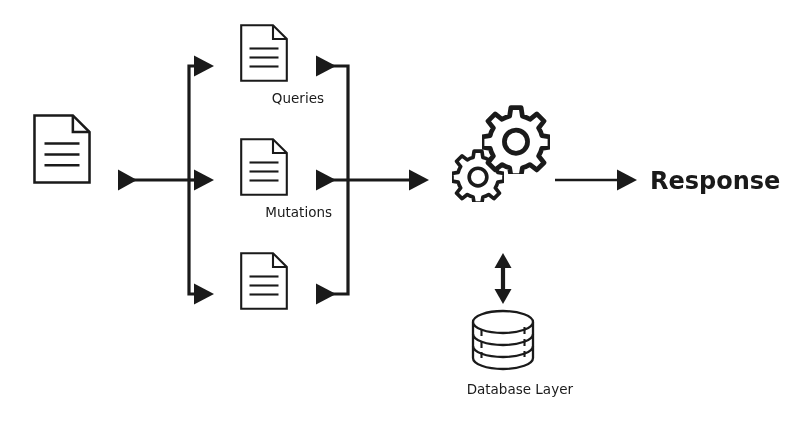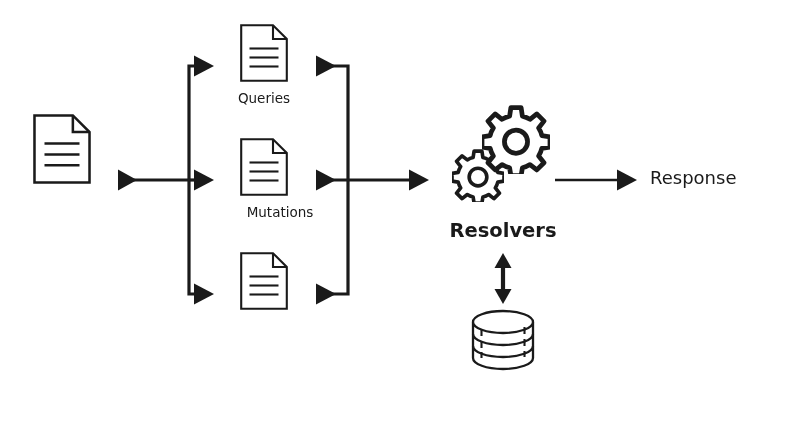--- a/index.html
+++ b/index.html
@@ -21,33 +21,33 @@
   #diagram-svg {
     position: absolute;
     left: 0;
     top: 0;
     width: 788px;
     height: 424px;
     display: block;
   }
   .node-label {
     position: absolute;
-    text-align: center;
+    text-align: right;
     white-space: nowrap;
     color: #1a1a1a;
     line-height: 1;
     user-select: none;
   }
   .label-sm {
     font-size: 13.5px;
     font-weight: 400;
   }
   .label-lg {
-    font-size: 18px;
-    font-weight: 400;
+    font-size: 24px;
+    font-weight: 700;
   }
   .label-bold {
     font-size: 19.5px;
     font-weight: 700;
   }
 </style>
 </head>
 <body>
 
 <div id="canvas">
@@ -159,21 +159,21 @@
       <line x1="524.5" y1="327" x2="524.5" y2="334" stroke-width="2.1"></line>
       <line x1="524.5" y1="339" x2="524.5" y2="346" stroke-width="2.1"></line>
       <line x1="524.5" y1="351" x2="524.5" y2="357" stroke-width="2.1"></line>
     </g>
 
   </svg>
 
 
   <div class="node-label label-sm" style="left:204px; top:92px; width:120px;">Queries</div>
 
-  <div class="node-label label-sm" style="left:220px; top:206px; width:120px;">Mutations</div>
+  <div class="node-label label-sm" style="left:212px; top:206px; width:120px;">Mutations</div>
 
 
-  <div class="node-label label-bold" style="left:443px; top:221px; width:120px;">Resolvers</div>
 
+  <div class="node-label label-sm" style="left:433px; top:383px; width:140px;">Database Layer</div>
 
   <div class="node-label label-lg" style="left:650px; top:169px; width:130px; text-align:left;">Response</div>
 
 </div>
 
 </body></html>

